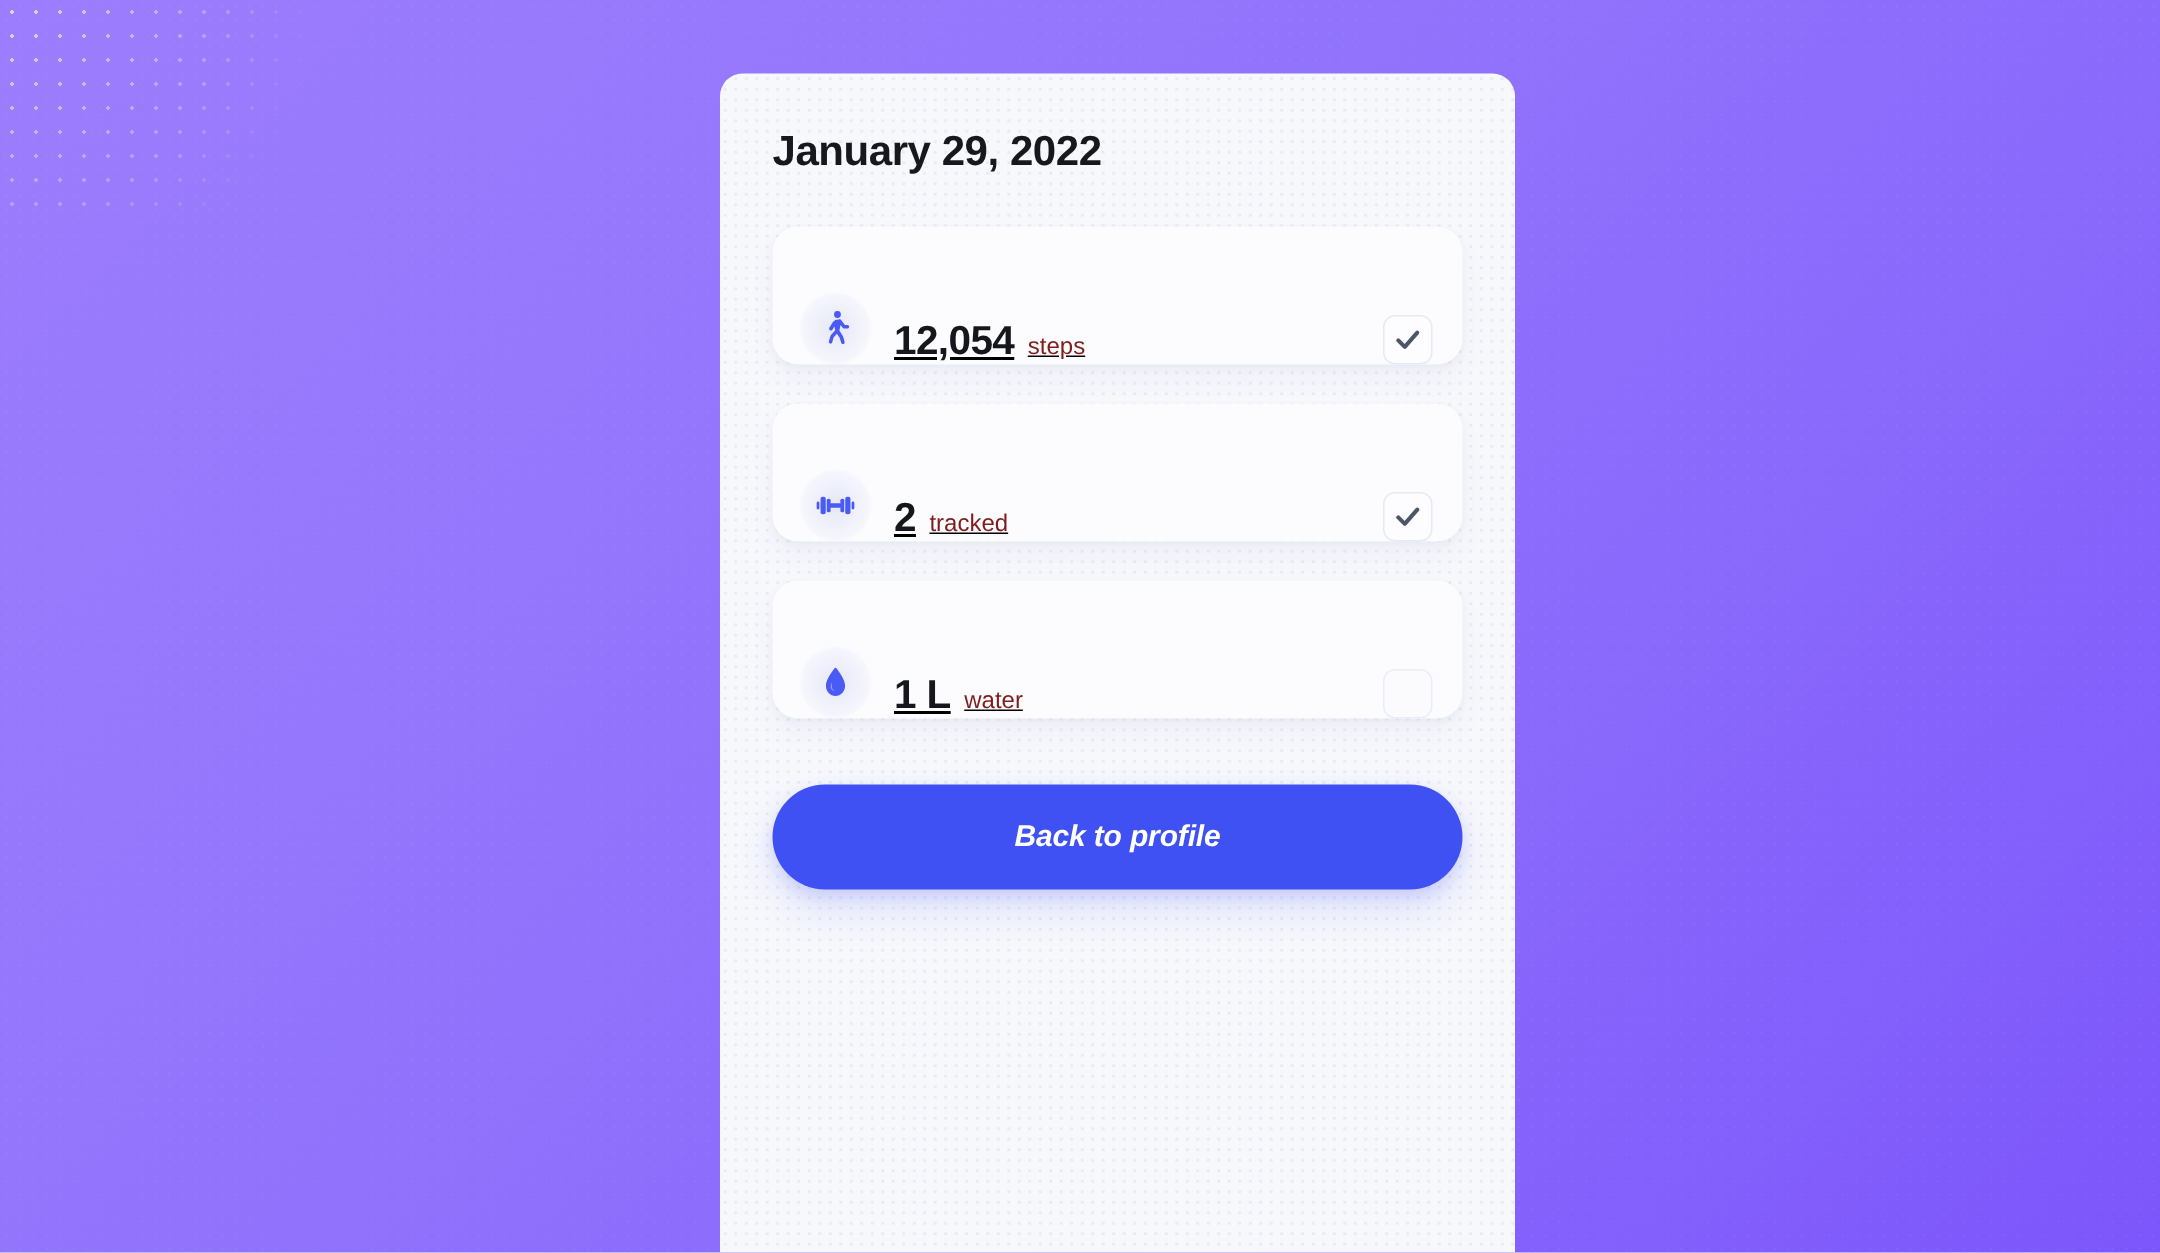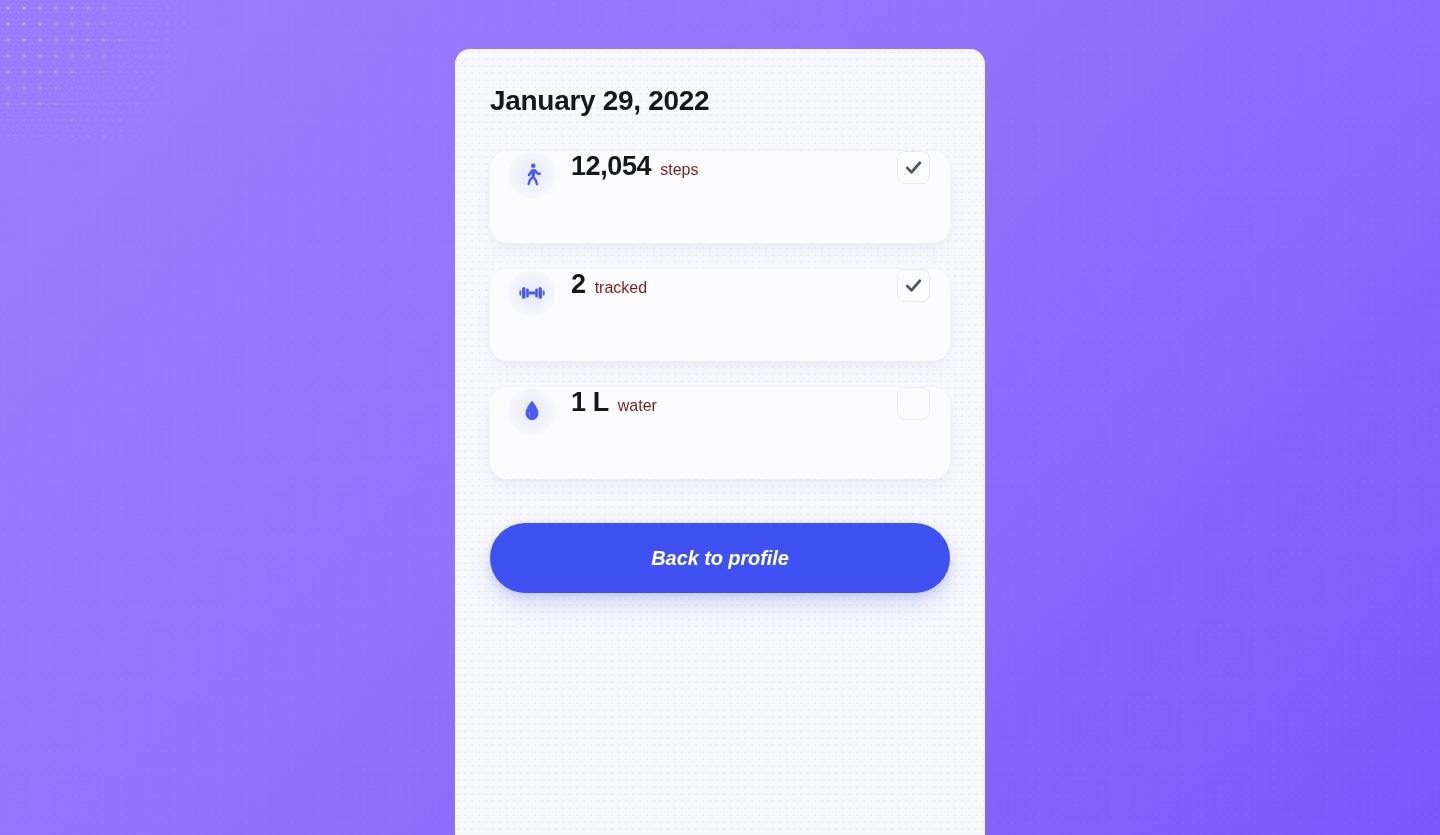--- a/index.html
+++ b/index.html
@@ -34,21 +34,21 @@
     background-size: 16px 16px;
     -webkit-mask-image: radial-gradient(circle at 0% 0%, #000 0%, rgba(0,0,0,0.35) 55%, transparent 78%);
     mask-image: radial-gradient(circle at 0% 0%, #000 0%, rgba(0,0,0,0.35) 55%, transparent 78%);
     opacity: 0.9;
     pointer-events: none;
   }
 
   
   .card {
     position: absolute;
-    left: 455px;
+    left: 480px;
     top: 49px;
     width: 530px;
     height: 786px;
     background: #f7f8fc;
     border-radius: 15px 15px 0 0;
     overflow: hidden;
   }
   .card-texture {
     position: absolute;
     inset: 0;
@@ -72,24 +72,25 @@
 
   
   .rows { display: flex; flex-direction: column; gap: 26px; }
 
   .stat-row {
     position: relative;
     height: 92px;
     background: #fcfcfe;
     border-radius: 17px;
     display: flex;
-    align-items: flex-start;
+    align-items: flex-end;
     padding: 0 20px 0 18px;
     box-shadow: 0 2px 5px rgba(96,104,160,0.055),
                 0 10px 18px rgba(96,104,160,0.045);
+    text-decoration: underline;
   }
 
   .icon-badge {
     width: 48px;
     height: 48px;
     border-radius: 50%;
     background: radial-gradient(circle, rgba(228,230,247,0.95) 0%, rgba(238,240,251,0.55) 62%, rgba(250,250,254,0) 78%);
     display: flex;
     align-items: center;
     justify-content: center;

